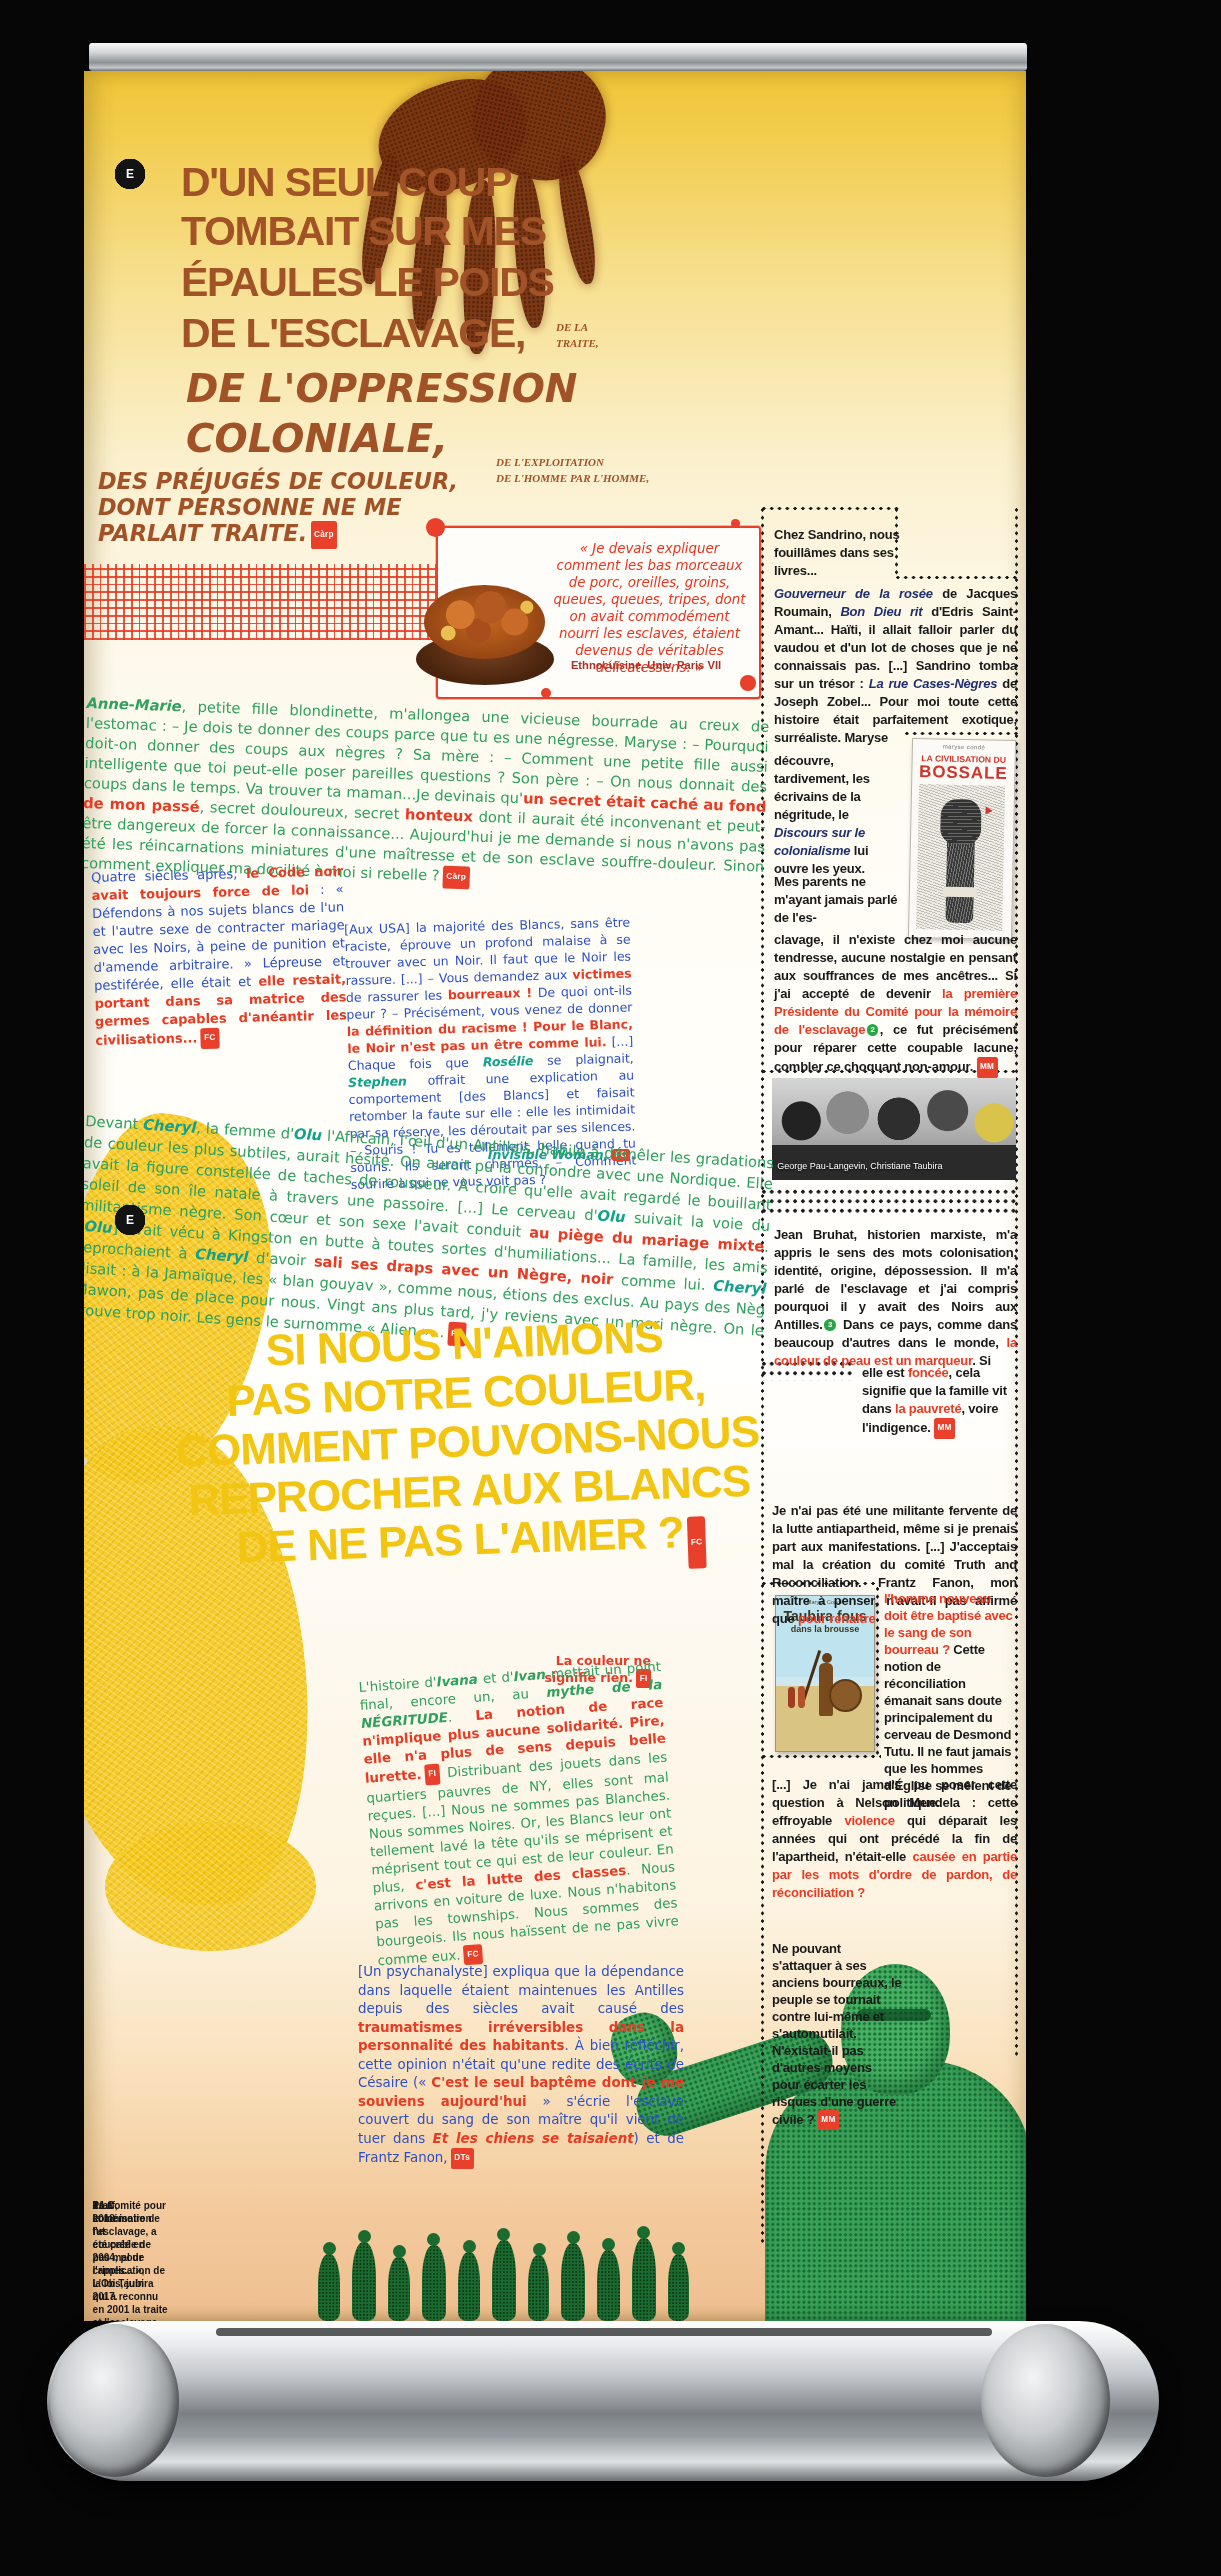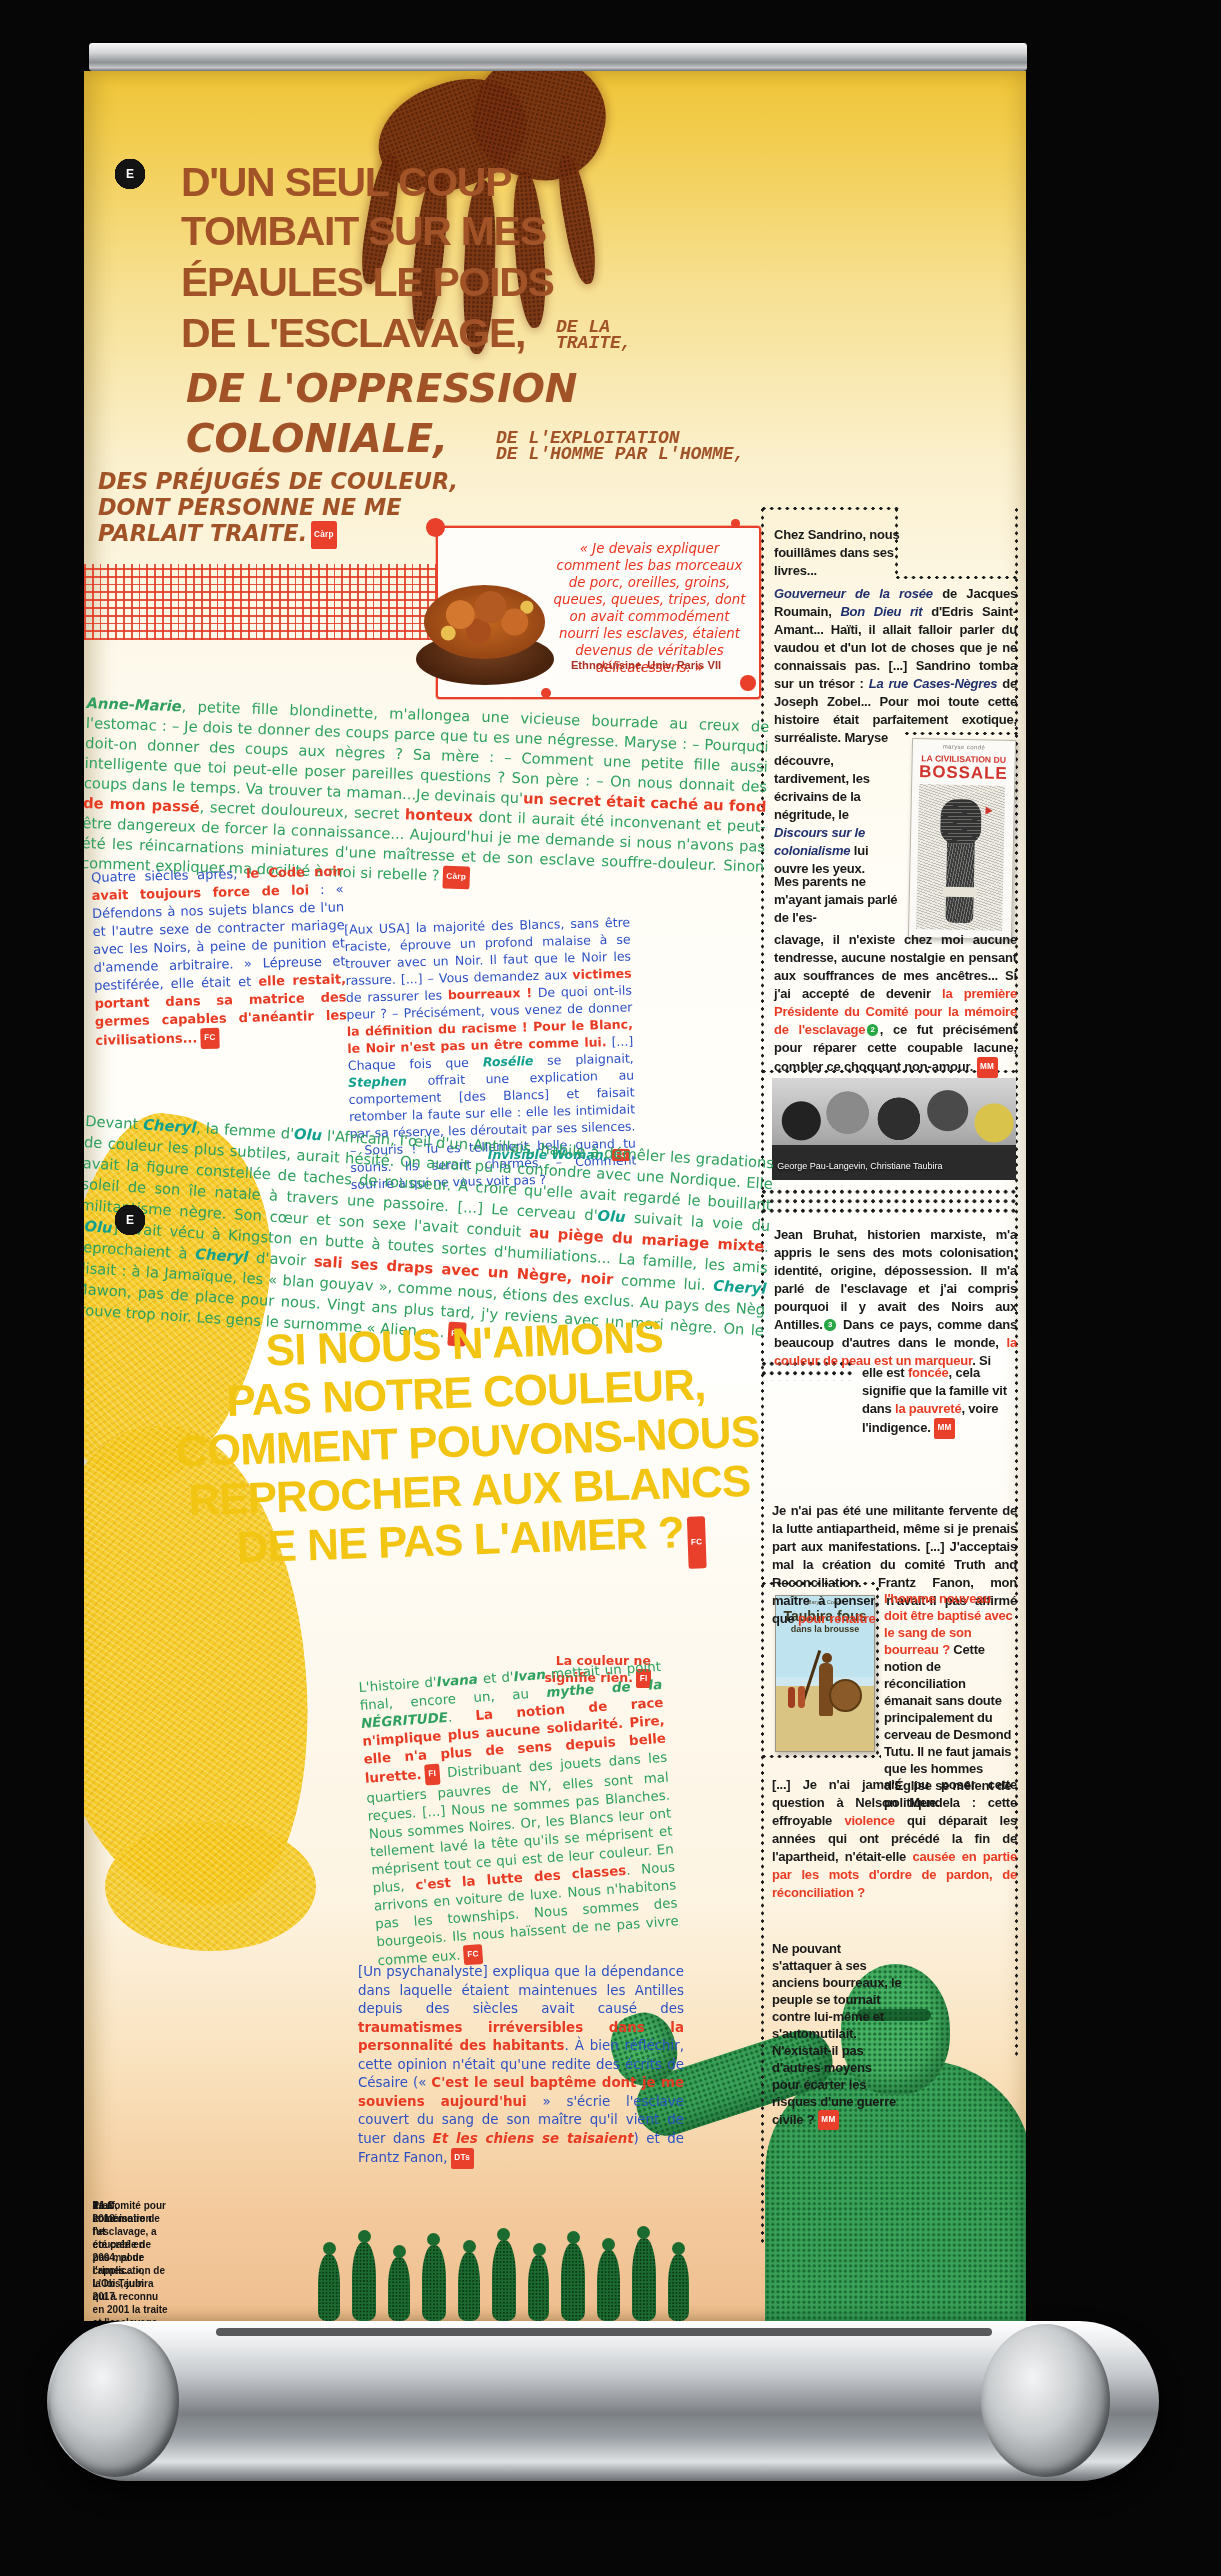--- a/index.html
+++ b/index.html
@@ -39,22 +39,22 @@
 
   
   .chain{display:flex;flex-direction:column;z-index:7;}
   .chain .c{position:static;width:30px;height:30px;border-radius:50%;background:#131313;color:#fff;
             display:flex;align-items:center;justify-content:center;font-size:12px;font-weight:bold;margin-top:-1.7px;}
 
   
   .tbig{color:#a15227;font-weight:bold;font-size:41px;letter-spacing:-1.3px;white-space:nowrap;z-index:5;}
   .tscript{color:#a15227;font-weight:bold;font-style:italic;font-family:"DejaVu Sans",sans-serif;
            font-size:39px;letter-spacing:0px;white-space:nowrap;z-index:5;}
-  .tside{color:#a15227;font-weight:bold;font-style:italic;font-family:Liberation Mono, monospace;
-         font-size:18px;line-height:16.4px;z-index:5;}
+  .tside{color:#a15227;font-weight:bold;font-style:italic;font-family:Liberation Serif, serif;
+         font-size:11px;line-height:16.4px;z-index:5;}
   .tsml{color:#a15227;font-weight:bold;font-style:italic;font-family:"DejaVu Sans",sans-serif;
         font-size:22.4px;line-height:25.4px;white-space:nowrap;z-index:5;}
 
   
   #gridband{left:0;top:493px;width:357px;height:76px;z-index:1;
     background-image:repeating-linear-gradient(0deg,rgba(226,56,34,.85) 0 1.7px,transparent 1.7px 7.8px),
                      repeating-linear-gradient(90deg,rgba(226,56,34,.85) 0 1.7px,transparent 1.7px 7.8px);}
   #qbox{left:352px;top:455px;width:321px;height:169px;background:#fffdfa;border:2.6px solid #e8402a;
         border-radius:3.4px;z-index:3;box-shadow:0 0 0 0.9px rgba(232,64,42,.35);}
   .splat{border-radius:50%;background:#e8402a;z-index:3;}
@@ -238,21 +238,21 @@
     <div class="tbig" style="left:97px;top:137px;">TOMBAIT SUR MES</div>
     <div class="tbig" style="left:97px;top:188px;">ÉPAULES LE POIDS</div>
     <div class="tbig" style="left:97px;top:239px;">DE L'ESCLAVAGE,</div>
     <div class="tside" style="left:472px;top:248px;">
       <span style="position:static;display:block;">DE LA</span>
       <span style="position:static;display:block;">TRAITE,</span>
     </div>
     <div class="tscript" style="left:102px;top:295px;">DE L'OPPRESSION</div>
     <div class="tscript" style="left:102px;top:345px;">COLONIALE,</div>
     <div class="tside" style="left:412px;top:359px;">
-      <span style="position:static;display:block;">DE L'EXPLOITATION</span>
+      <span style="position:static;display:block;margin-top:24px;">DE L'EXPLOITATION</span>
       <span style="position:static;display:block;">DE L'HOMME PAR L'HOMME,</span>
     </div>
     <div class="tsml" style="left:14px;top:398px;">DES PRÉJUGÉS DE COULEUR,</div>
     <div class="tsml" style="left:14px;top:424px;">DONT PERSONNE NE ME</div>
     <div class="tsml" style="left:14px;top:450px;">
       <span style="position:static;">PARLAIT TRAITE.</span><span class="bdg">Càrp</span>
     </div>
 
     <div id="gridband"></div>
     <div id="qbox">

